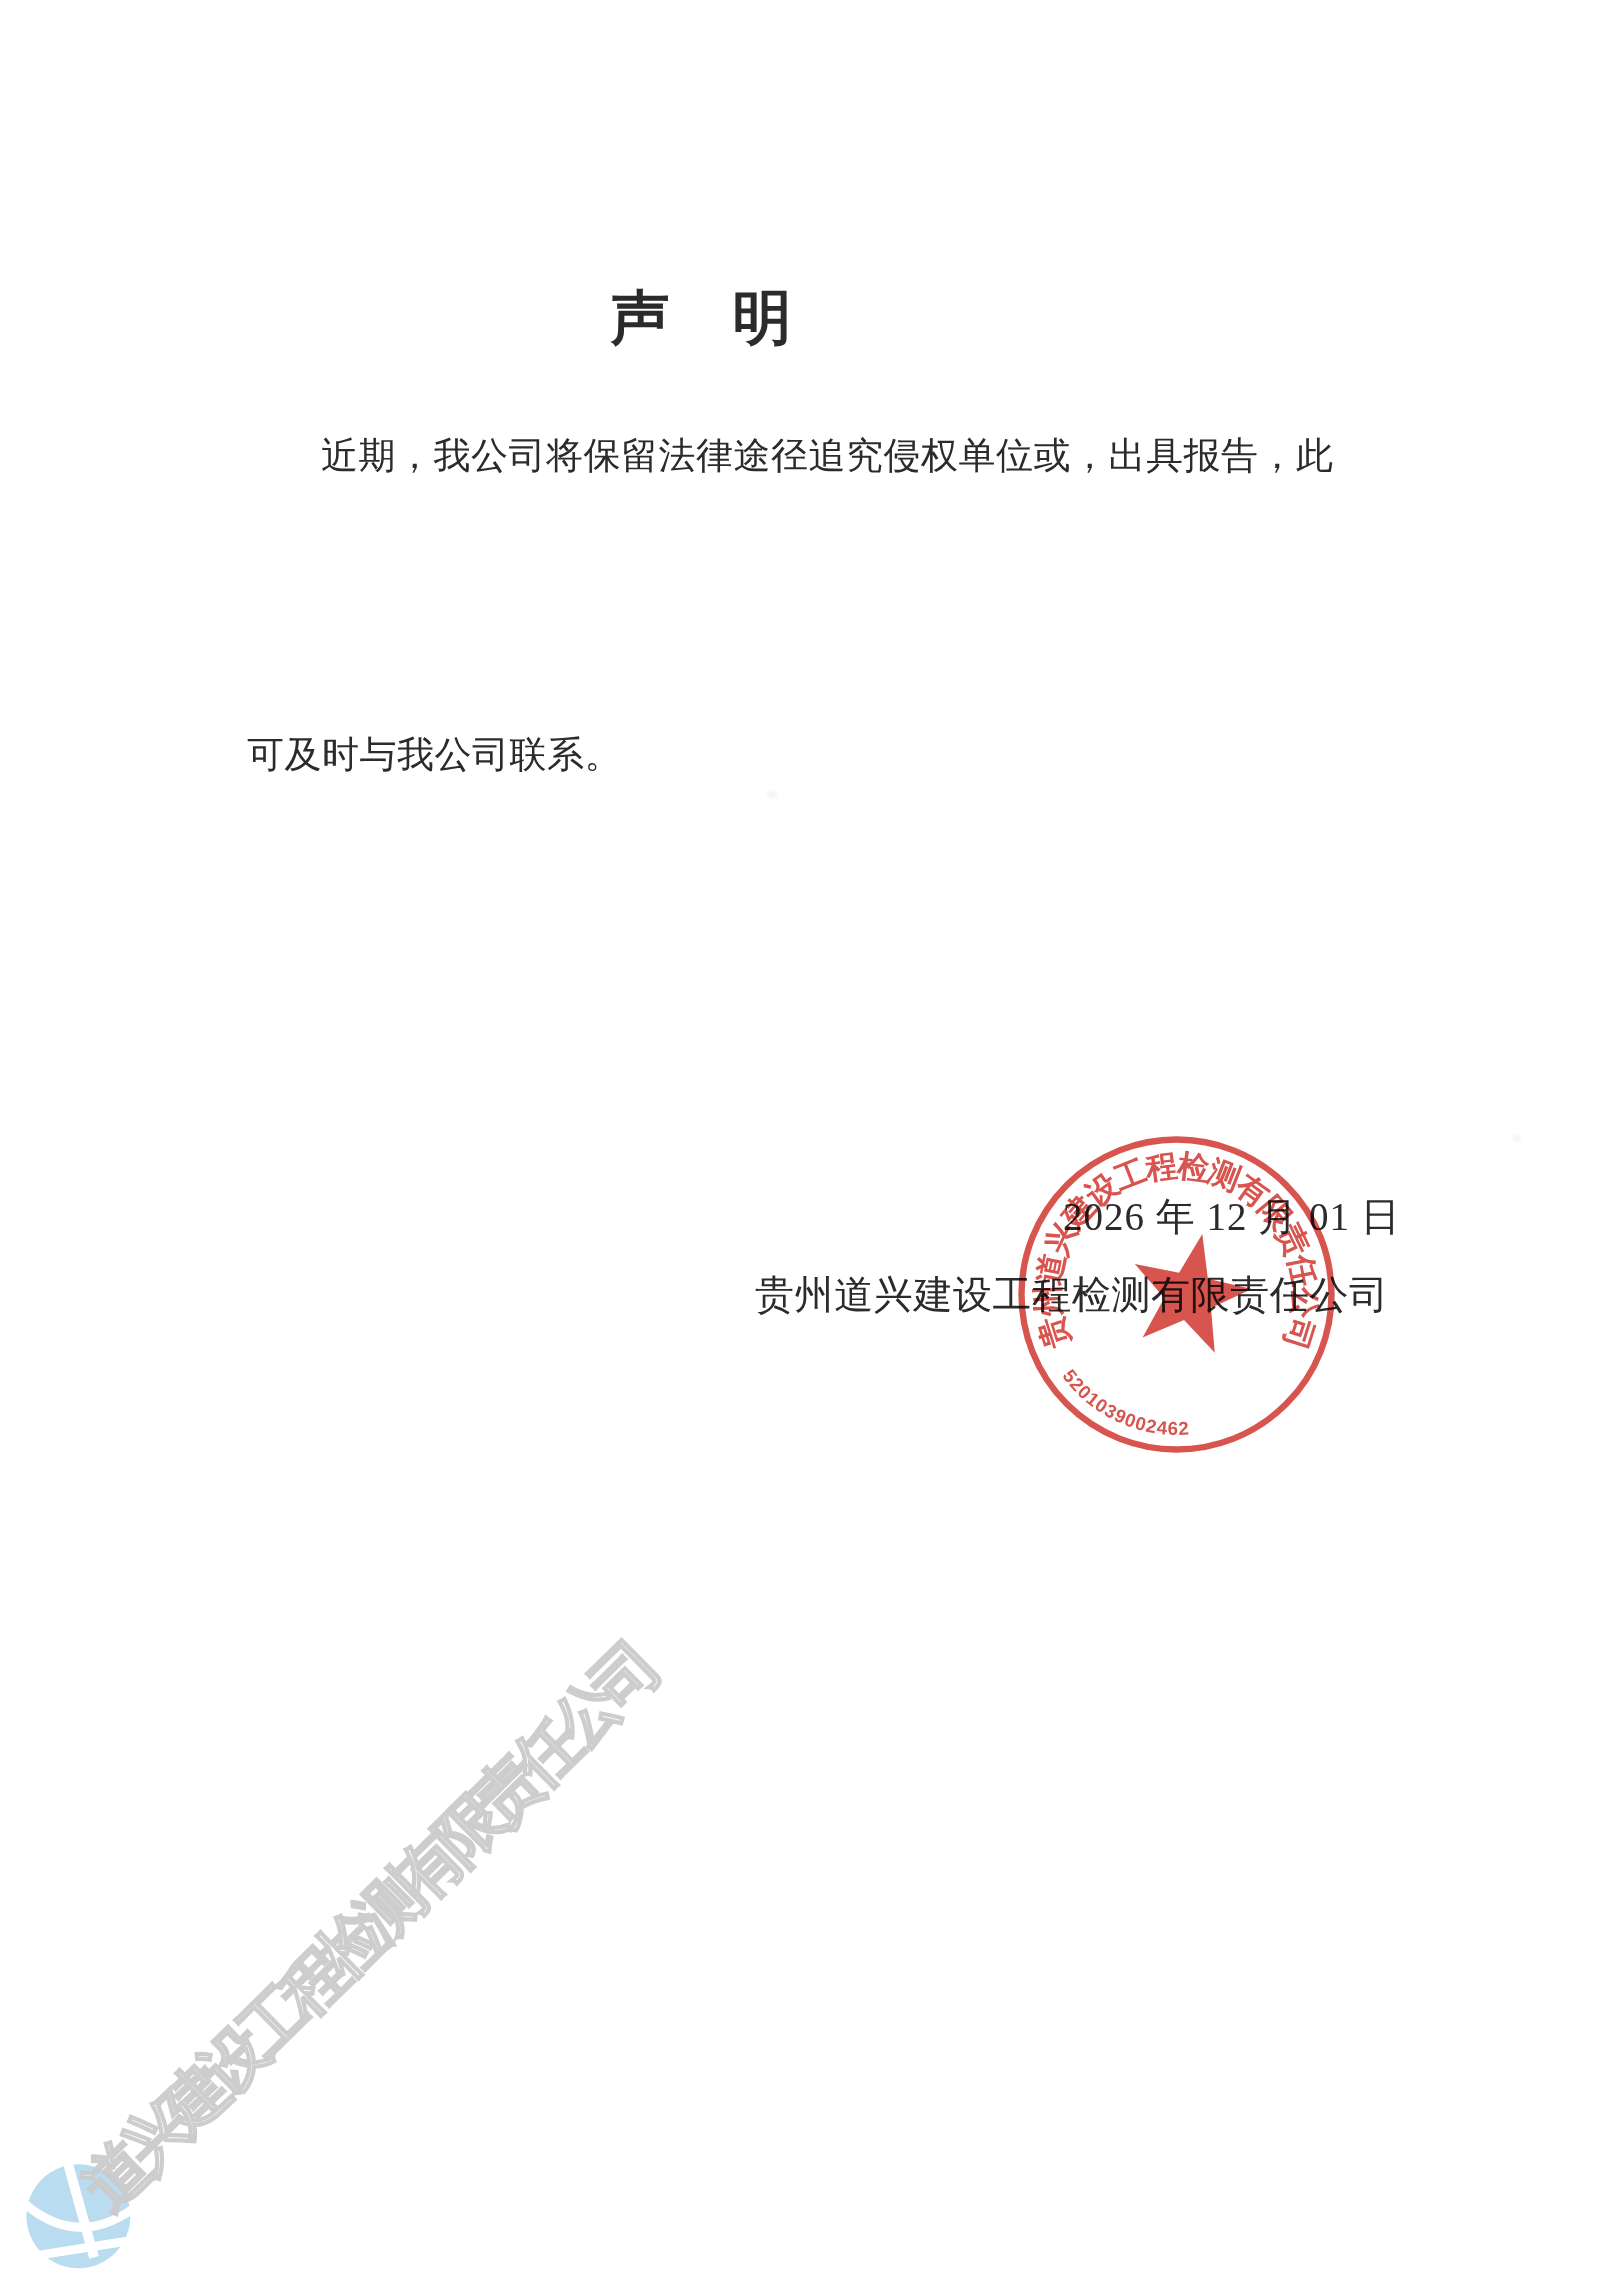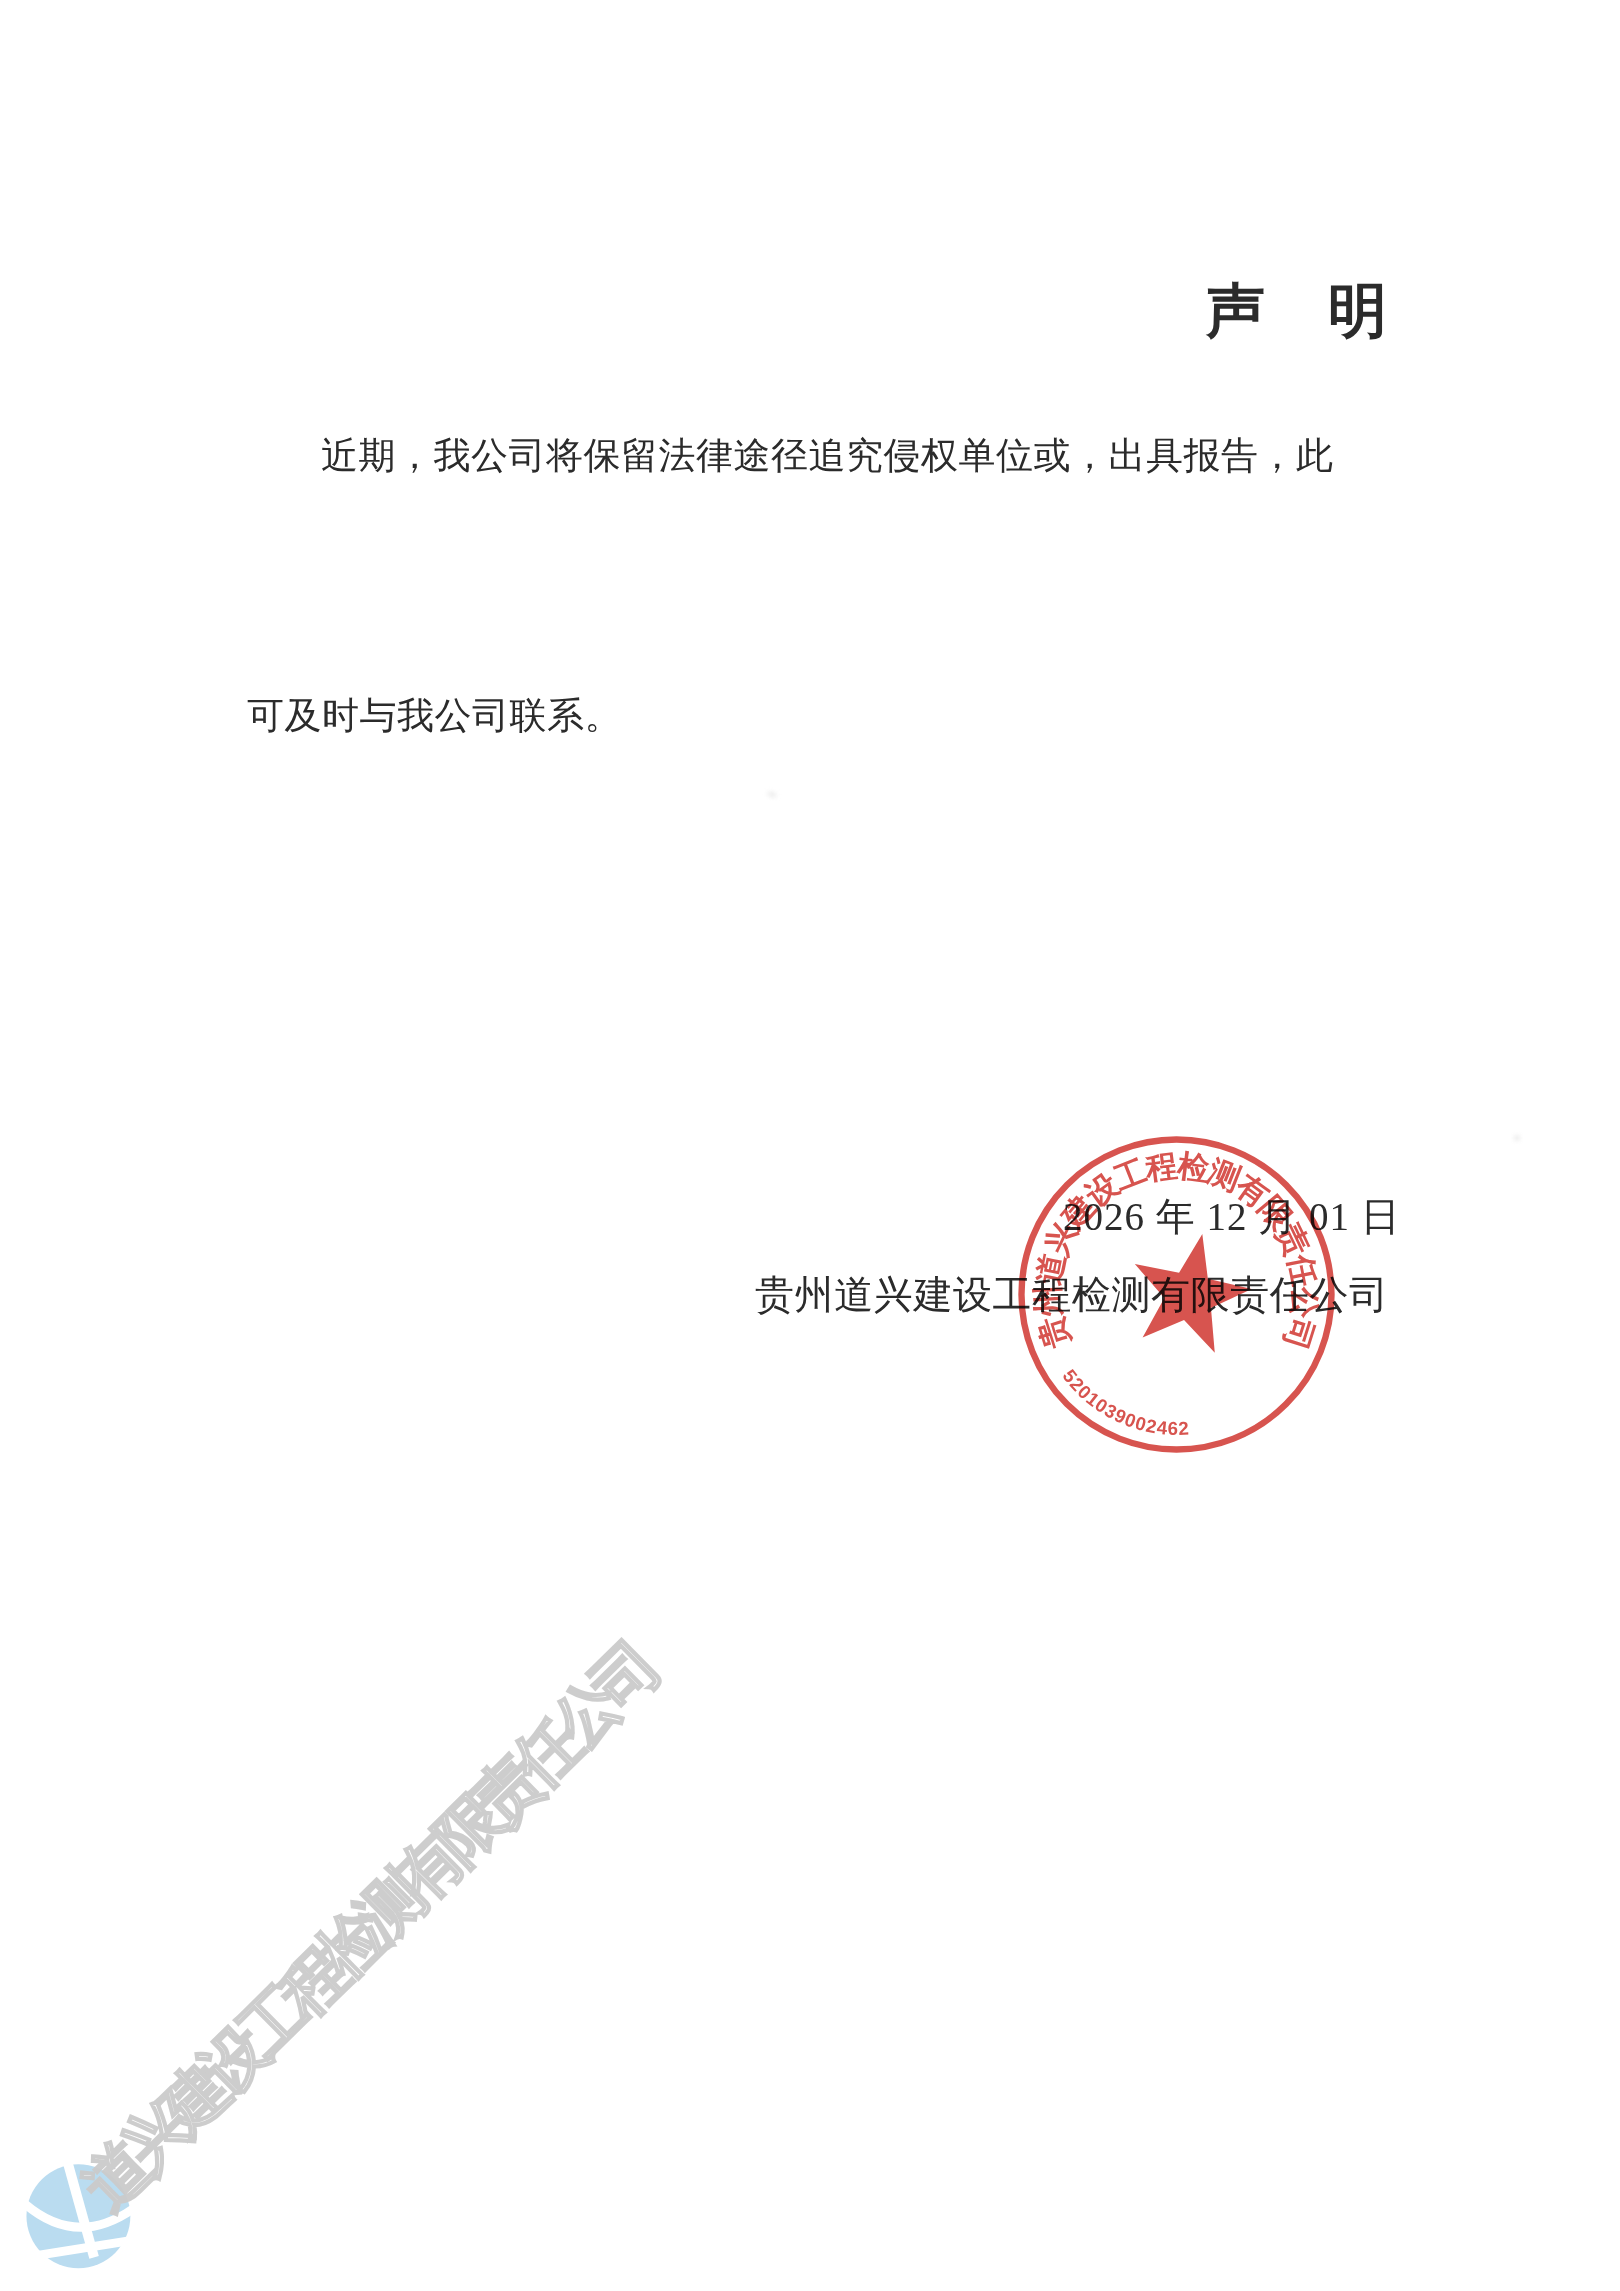--- a/index.html
+++ b/index.html
@@ -18,38 +18,38 @@
     font-weight:bold;
     font-size:66px;
     letter-spacing:-10px;
     fill:#ffffff;
     stroke:#cbcbcb;
     stroke-width:2.2px;
     opacity:.95;
   }
   
   .doc-title{
-    position:absolute;left:0;top:271px;width:1388px;margin:1px;
-    text-align:right;
+    position:absolute;left:0;top:271px;width:1388px;margin:8px;
+    text-align:center;
     font-size:59px;font-weight:bold;
     letter-spacing:2px;
     z-index:2;
   }
   .body-line{
     position:absolute;left:247px;width:1225px;
     font-size:37px;
     letter-spacing:0.5px;
     white-space:nowrap;
     z-index:2;
   }
   .indent{padding-left:74px;}
   .line-1{top:431px;}
   .line-2{top:518px;}
   .line-3{top:605px;}
-  .line-4{top:691px;}
+  .line-4{top:730px;}
   .line-5{top:771px;}
   .date-line{
     position:absolute;left:1063px;top:1190px;
     font-size:39px;letter-spacing:1px;white-space:nowrap;
     z-index:2;
   }
   .company-line{
     position:absolute;left:755px;top:1268px;
     font-size:39px;letter-spacing:0.6px;white-space:nowrap;
     z-index:2;

